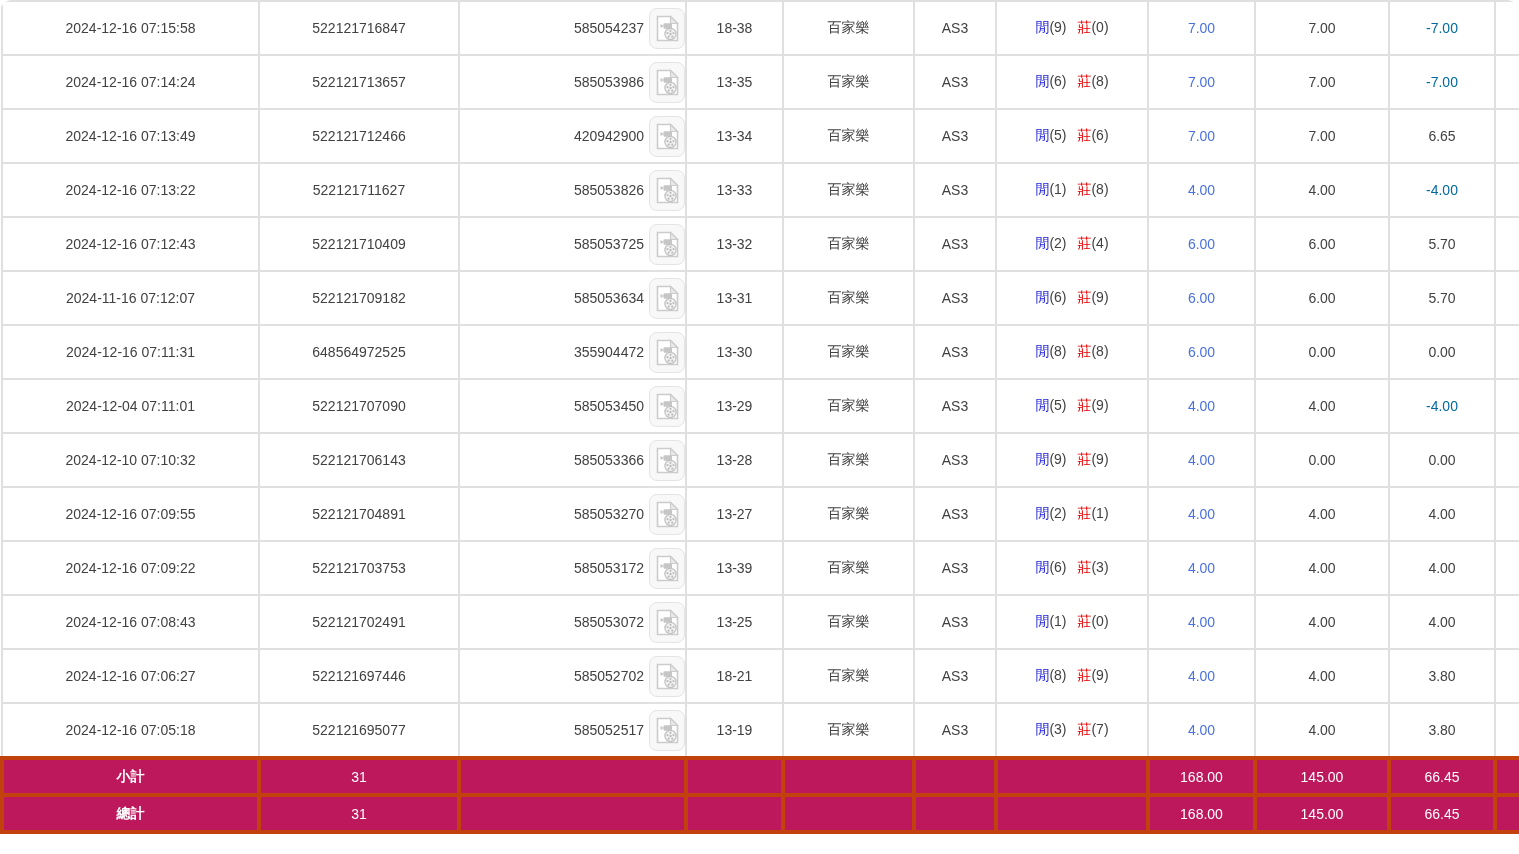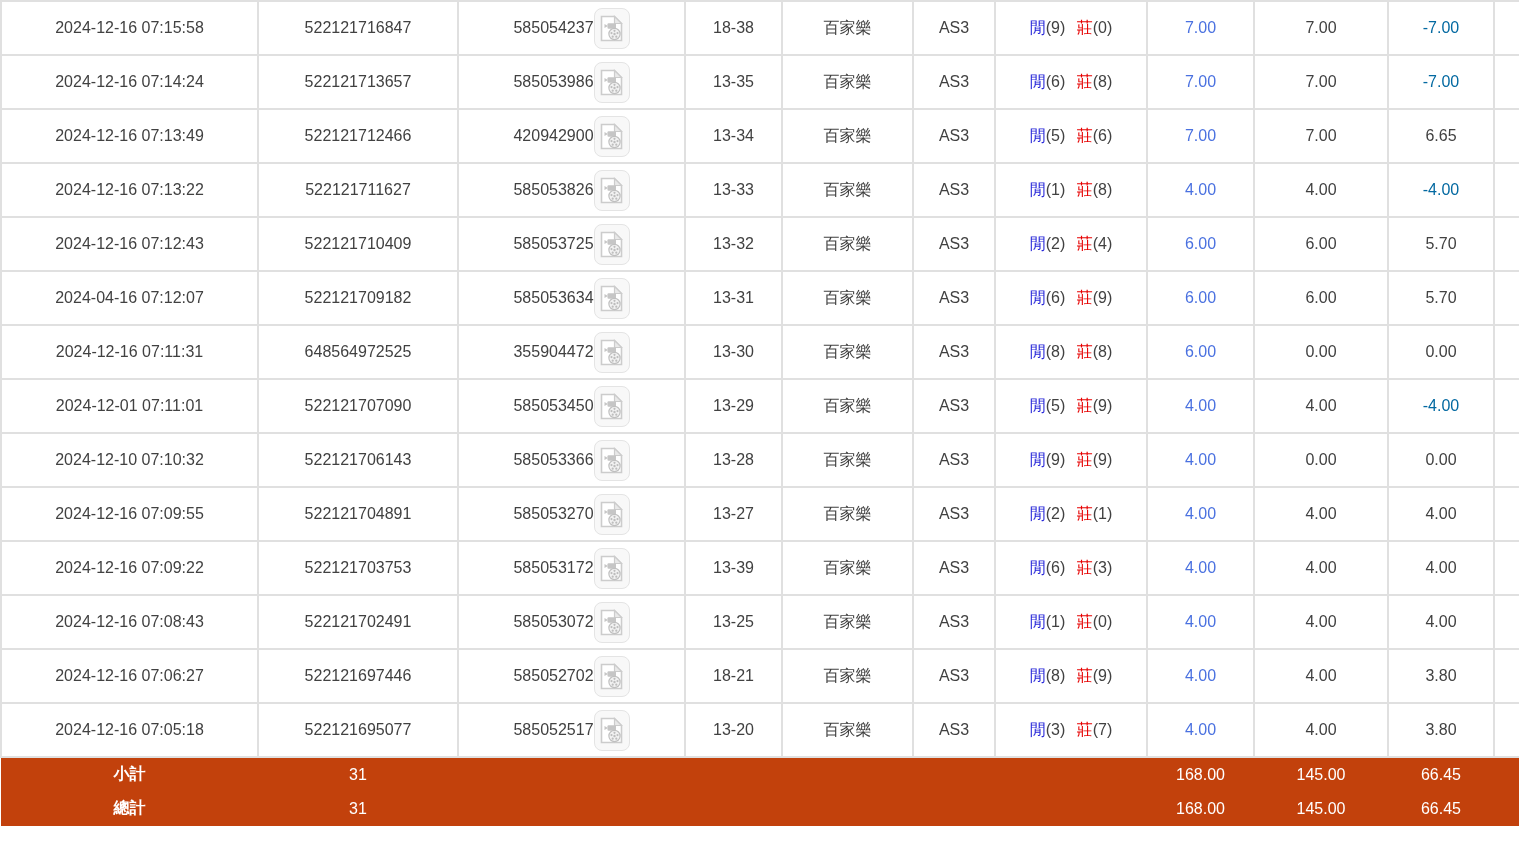--- a/index.html
+++ b/index.html
@@ -2,22 +2,23 @@
 <html><head>
 <meta charset="utf-8">
 <style>
   html,body { margin:0; padding:0; background:#ffffff; }
   .viewport {
     position:relative;
     width:1519px; height:854px;
     overflow:hidden;
     background:#ffffff;
     font-family:"Liberation Sans", sans-serif;
-    font-size:16px;
+    font-size:14px;
     color:#414141;
+    border-radius:12px;
   }
   table.history {
     border-collapse:collapse;
     table-layout:fixed;
     width:1560px;
   }
   td {
     text-align:center;
     vertical-align:middle;
     white-space:nowrap;
@@ -31,34 +32,34 @@
   }
   
   .p-label { color:#2525d8; }
   .b-label { color:#e60000; margin-left:7px; }
   .score   { color:#414141; }
   
   .bet-link { color:#4a71e0; text-decoration:none; cursor:pointer; }
   
   .neg { color:#0369a1; }
   
-  .gn-wrap { display:flex; align-items:center; justify-content:center; }
+  .gn-wrap { display:flex; align-items:center; justify-content:flex-end; gap:5px; }
   .video-btn {
     width:36px; height:41px;
     border:1px solid #e4e4e4;
     border-radius:8px;
     background:#f8f8f8;
     display:flex; align-items:center; justify-content:center;
     cursor:pointer; padding:0;
   }
   
   tbody.foot td {
-    border:1px solid #c2410c;
+    border:4px solid #c2410c;
     height:33px;
-    background:#c2410c;
+    background:#be185d;
     color:#ffffff;
   }
   .f-label { font-weight:bold; }
 </style>
 </head>
 <body>
 
 <div class="viewport">
   <table class="history">
     <colgroup>
@@ -269,21 +270,21 @@
     </td>
     <td>
       <a class="bet-link">6.00</a>
     </td>
     <td>6.00</td>
     <td>5.70</td>
     <td></td>
   </tr>
 
   <tr>
-    <td>2024-04-16 07:12:07</td>
+    <td>2024-11-16 07:12:07</td>
     <td>522121709182</td>
     <td>
       <div class="gn-wrap">
         <span>585053634</span>
         <button class="video-btn">
           <span style="display:flex;">
             <svg width="23" height="27" viewBox="0 0 23 27">
               <path d="M1.5 1.5 h13 l7 7 v17 h-20 z" fill="#ffffff" stroke="#cccccc" stroke-width="1.6"></path>
               <path d="M14.5 1.5 l7 7 h-7 z" fill="#e9e9e9" stroke="#cccccc" stroke-width="1.2"></path>
               <path d="M8 11 l-3.5 2 v-4 z" fill="#c6c6c6"></path>
@@ -349,21 +350,21 @@
     </td>
     <td>
       <a class="bet-link">6.00</a>
     </td>
     <td>0.00</td>
     <td>0.00</td>
     <td></td>
   </tr>
 
   <tr>
-    <td>2024-12-01 07:11:01</td>
+    <td>2024-12-04 07:11:01</td>
     <td>522121707090</td>
     <td>
       <div class="gn-wrap">
         <span>585053450</span>
         <button class="video-btn">
           <span style="display:flex;">
             <svg width="23" height="27" viewBox="0 0 23 27">
               <path d="M1.5 1.5 h13 l7 7 v17 h-20 z" fill="#ffffff" stroke="#cccccc" stroke-width="1.6"></path>
               <path d="M14.5 1.5 l7 7 h-7 z" fill="#e9e9e9" stroke="#cccccc" stroke-width="1.2"></path>
               <path d="M8 11 l-3.5 2 v-4 z" fill="#c6c6c6"></path>
@@ -613,21 +614,21 @@
               <circle cx="14.5" cy="15.8" r="1.1" fill="#bdbdbd"></circle>
               <circle cx="11.5" cy="18.1" r="1.1" fill="#bdbdbd"></circle>
               <circle cx="12.7" cy="21.7" r="1.1" fill="#bdbdbd"></circle>
               <circle cx="16.3" cy="21.7" r="1.1" fill="#bdbdbd"></circle>
               <circle cx="17.5" cy="18.1" r="1.1" fill="#bdbdbd"></circle>
             </svg>
           </span>
         </button>
       </div>
     </td>
-    <td>13-20</td>
+    <td>13-19</td>
     <td>百家樂</td>
     <td>AS3</td>
     <td>
       <span class="p-label">閒</span><span class="score">(3)</span>
       <span class="b-label">莊</span><span class="score">(7)</span>
     </td>
     <td>
       <a class="bet-link">4.00</a>
     </td>
     <td>4.00</td>

